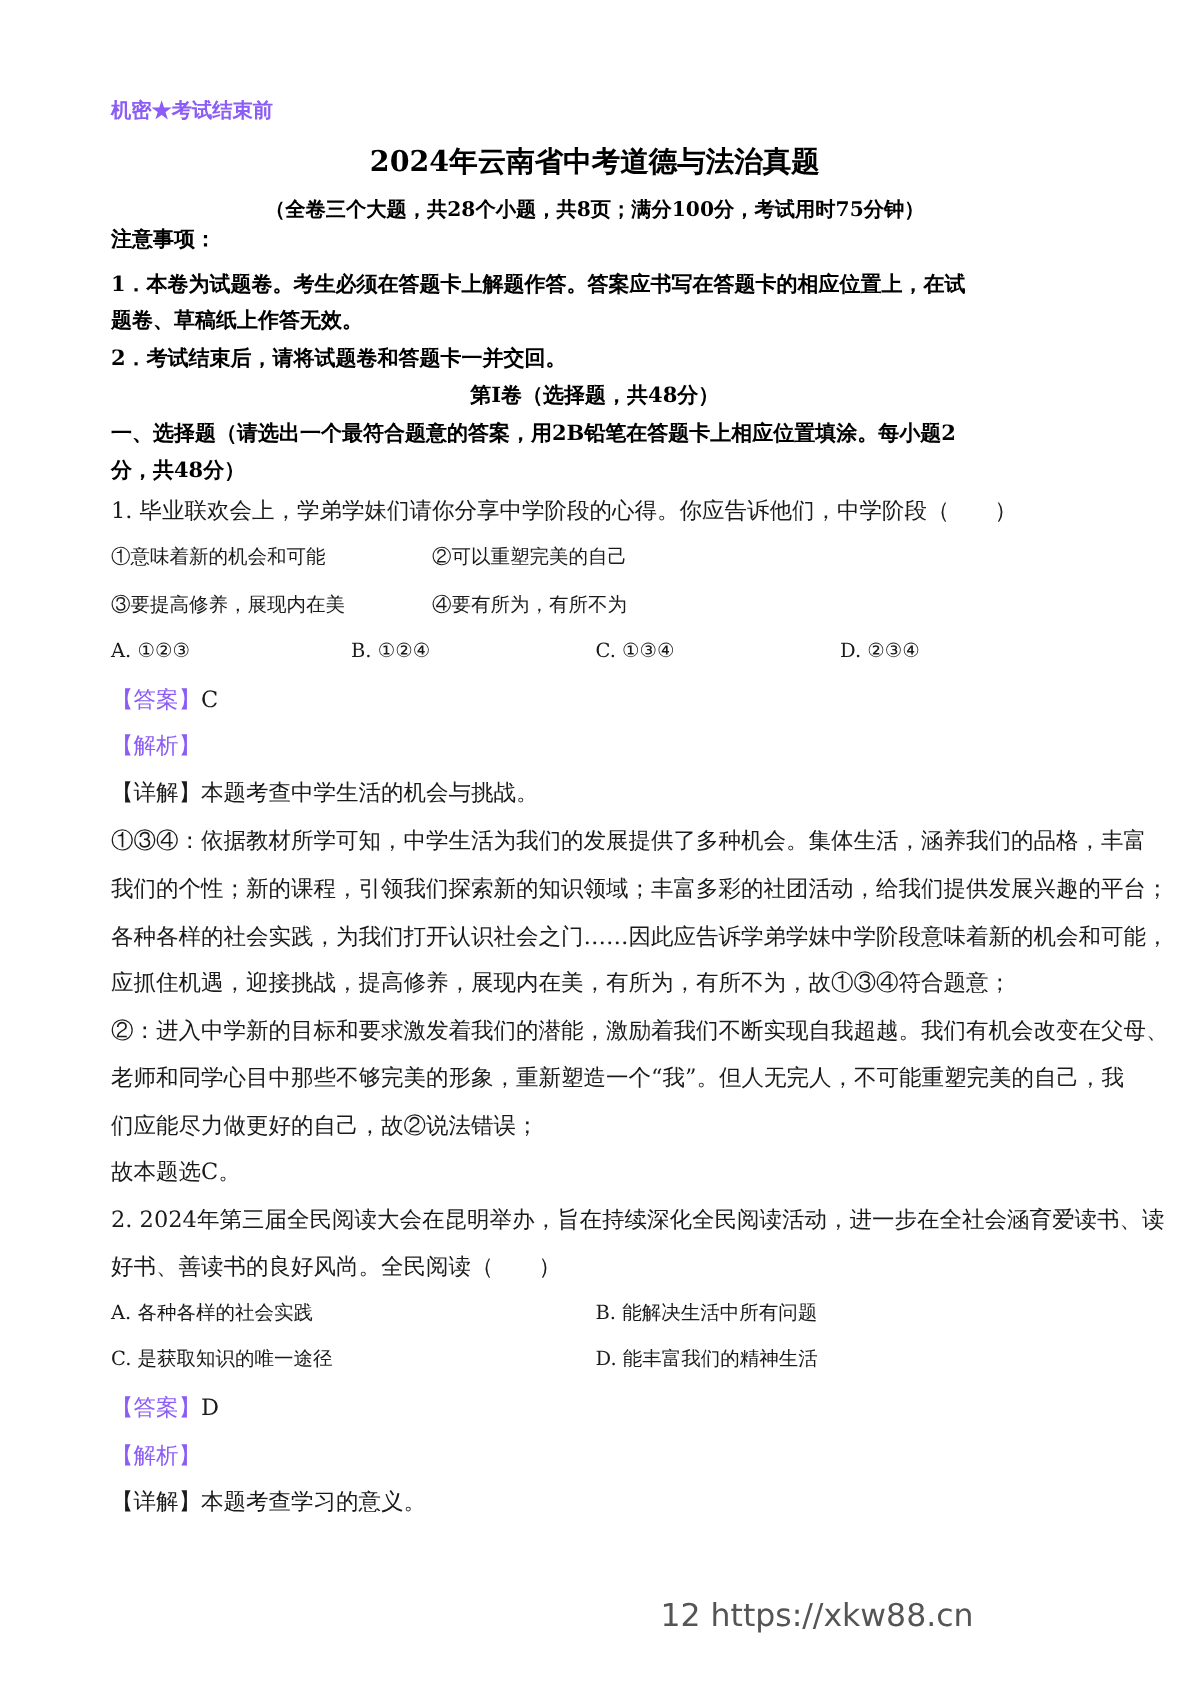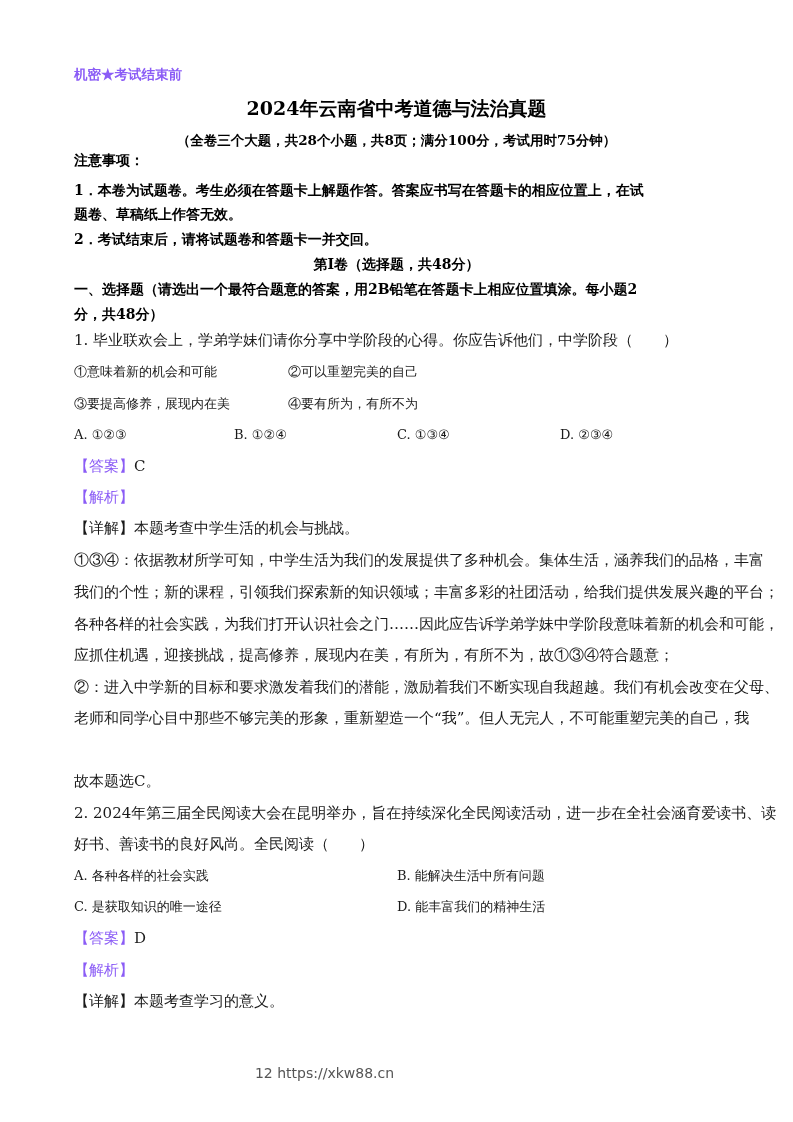--- a/index.html
+++ b/index.html
@@ -6,21 +6,21 @@
     body { width: 793px; height: 1122px; position: relative; overflow: hidden; color: #111; }
     .page { position: absolute; left: 0; top: 0; width: 793px; height: 1122px; }
     .line { position: absolute; left: 74px; white-space: nowrap; font-family: "DejaVu Serif", "Liberation Serif", serif; font-size: 15px; line-height: 16px; color: #1a1a1a; }
     .bold { font-weight: bold; color: #8b5cf6; }
     .center { left: 0; width: 793px; text-align: center; }
     .title { font-size: 19px; line-height: 24px; font-weight: bold; color: #000; }
     .sub { font-size: 13.5px; font-weight: bold; color: #000; }
     .heading { font-size: 14px; font-weight: bold; color: #000; }
     .tag { color: #8b5cf6; }
     .optcell { position: absolute; white-space: nowrap; font-family: "DejaVu Serif", "Liberation Serif", serif; font-size: 13px; line-height: 16px; color: #1a1a1a; }
-    .footer { position: absolute; left: 0; width: 649px; top: 1065px; text-align: center; font-family: "DejaVu Sans", "Liberation Sans", sans-serif; font-size: 14px; color: #555; }
+    .footer { position: absolute; left: 0; width: 649px; top: 1065px; text-align: right; font-family: "DejaVu Sans", "Liberation Sans", sans-serif; font-size: 21px; color: #555; }
   </style>
 </head>
 <body>
 
 <div class="page">
 
   <div class="line bold" style="top:66px;font-size:13.5px;">机密★考试结束前</div>
   <div class="line center title" style="top:96px;">2024年云南省中考道德与法治真题</div>
   <div class="line center sub" style="top:132px;">（全卷三个大题，共28个小题，共8页；满分100分，考试用时75分钟）</div>
 
@@ -47,20 +47,21 @@
     <span class="tag">【答案】</span><span>C</span>
   </div>
   <div class="line tag" style="top:489px;">【解析】</div>
   <div class="line" style="top:520px;">【详解】本题考查中学生活的机会与挑战。</div>
   <div class="line" style="top:552px;">①③④：依据教材所学可知，中学生活为我们的发展提供了多种机会。集体生活，涵养我们的品格，丰富</div>
   <div class="line" style="top:584px;">我们的个性；新的课程，引领我们探索新的知识领域；丰富多彩的社团活动，给我们提供发展兴趣的平台；</div>
   <div class="line" style="top:616px;">各种各样的社会实践，为我们打开认识社会之门……因此应告诉学弟学妹中学阶段意味着新的机会和可能，</div>
   <div class="line" style="top:679px;">②：进入中学新的目标和要求激发着我们的潜能，激励着我们不断实现自我超越。我们有机会改变在父母、</div>
   <div class="line" style="top:647px;">应抓住机遇，迎接挑战，提高修养，展现内在美，有所为，有所不为，故①③④符合题意；</div>
   <div class="line" style="top:710px;">老师和同学心目中那些不够完美的形象，重新塑造一个“我”。但人无完人，不可能重塑完美的自己，我</div>
+  <div class="line" style="top:742px;">们应能尽力做更好的自己，故②说法错误；</div>
   <div class="line" style="top:773px;">故本题选C。</div>
 
   <div class="line" style="top:805px;">2. 2024年第三届全民阅读大会在昆明举办，旨在持续深化全民阅读活动，进一步在全社会涵育爱读书、读</div>
   <div class="line" style="top:836px;">好书、善读书的良好风尚。全民阅读（　　）</div>
   <div class="optcell" style="left:74px;top:868px;">A. 各种各样的社会实践</div>
   <div class="optcell" style="left:397px;top:868px;">B. 能解决生活中所有问题</div>
   <div class="optcell" style="left:74px;top:899px;">C. 是获取知识的唯一途径</div>
   <div class="optcell" style="left:397px;top:899px;">D. 能丰富我们的精神生活</div>
 
   <div class="line" style="top:930px;">

